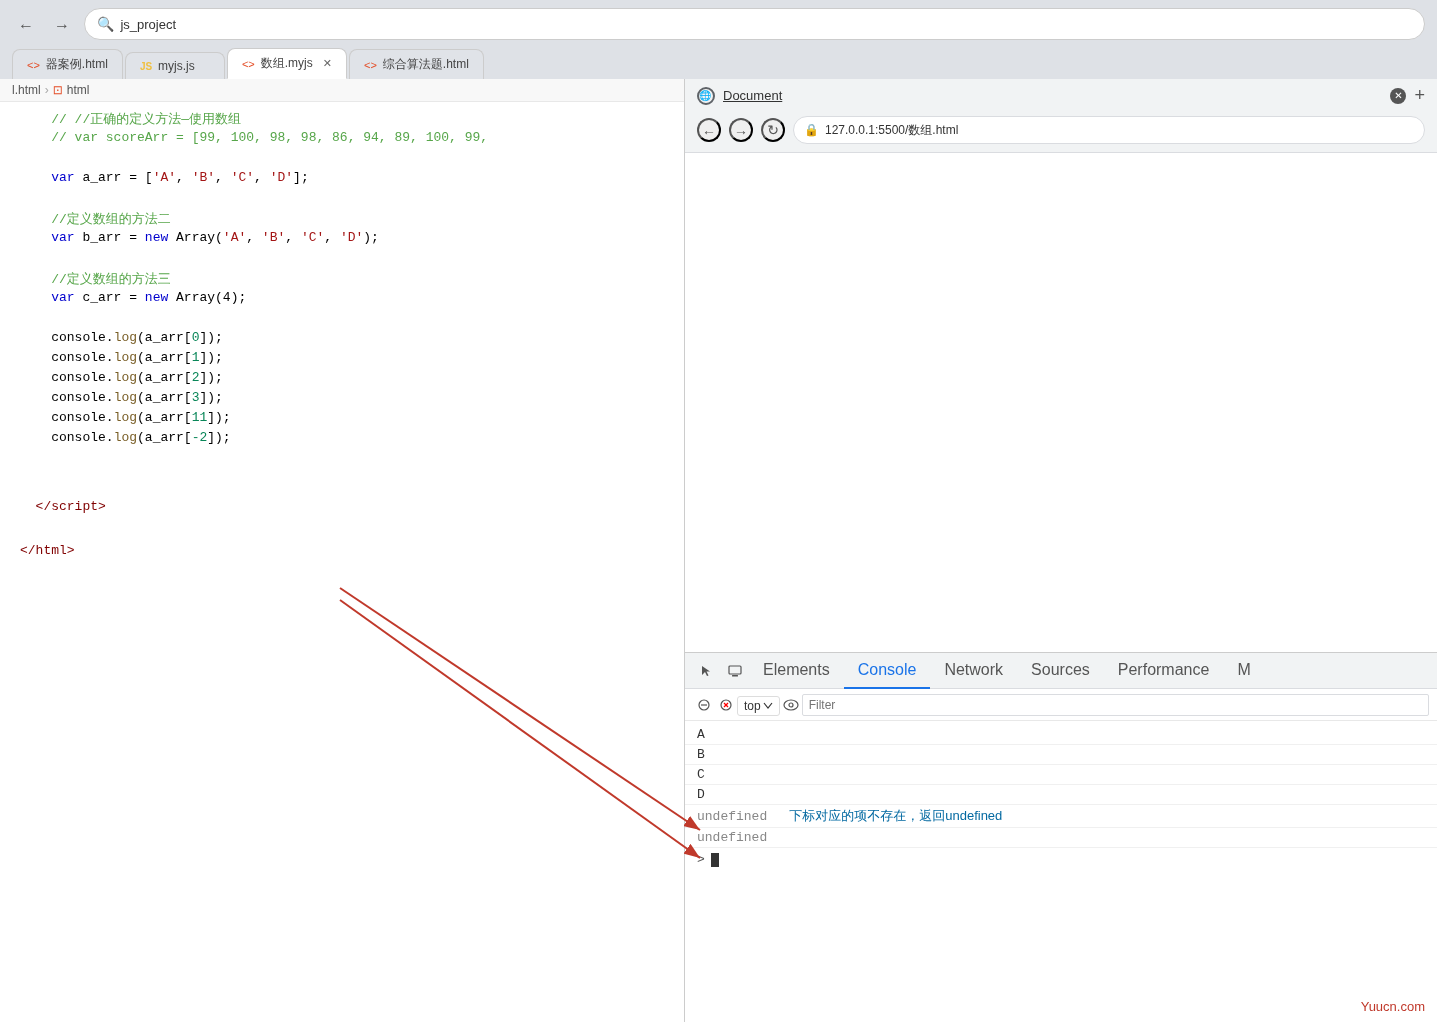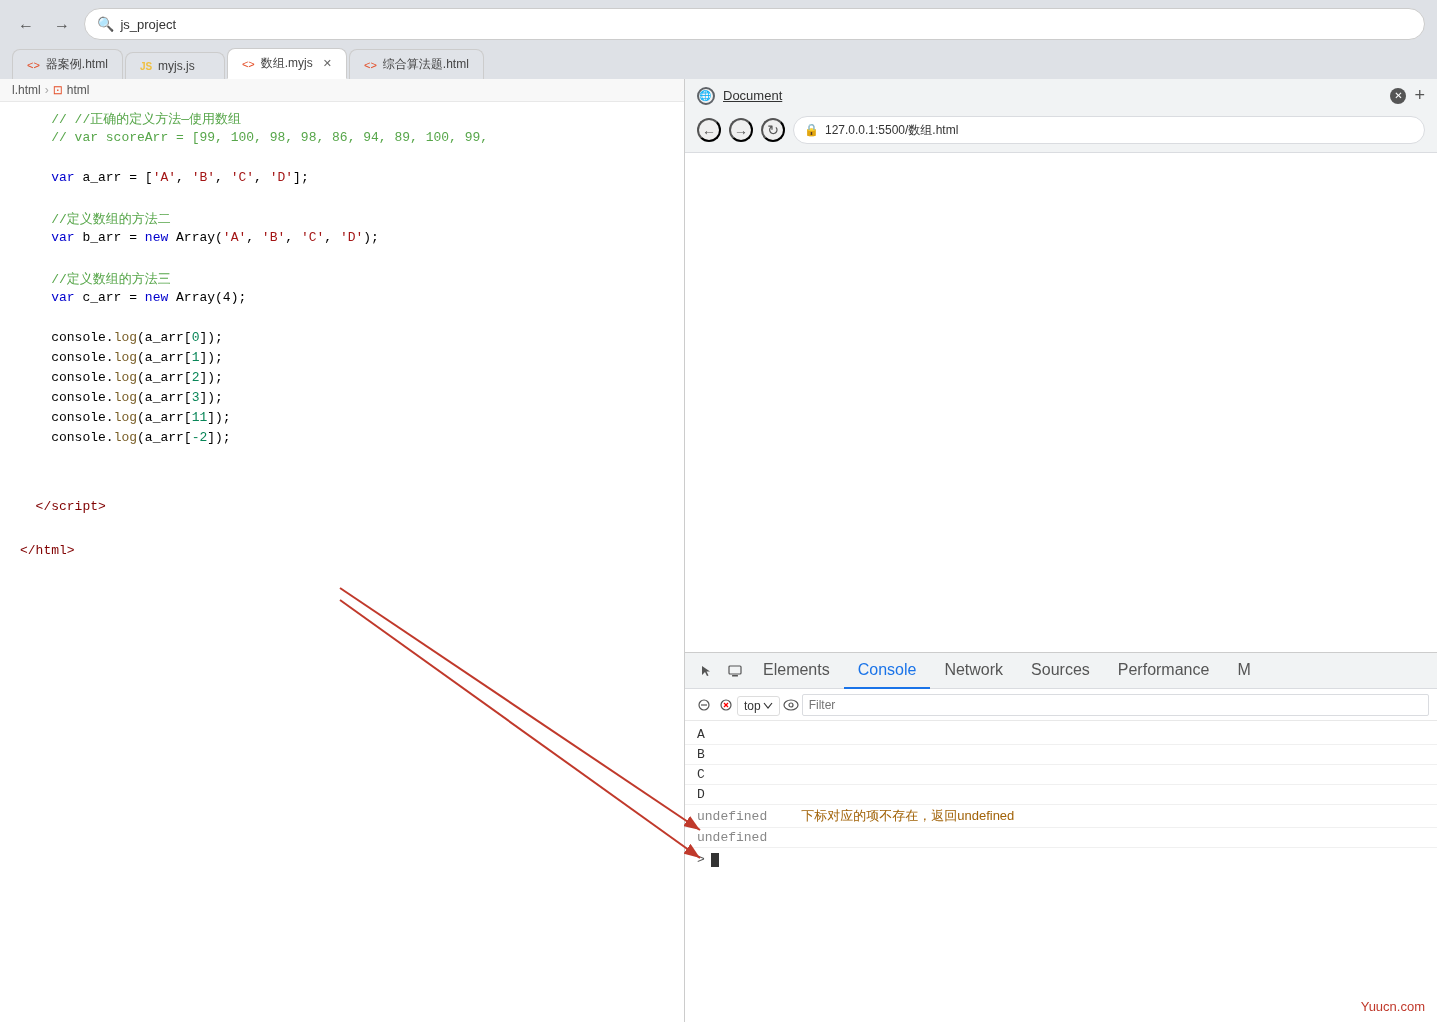--- a/index.html
+++ b/index.html
@@ -326,21 +326,21 @@
             <span>B</span>
           </div>
           <div class="console-line">
             <span>C</span>
           </div>
           <div class="console-line">
             <span>D</span>
           </div>
           <div class="console-line undefined-line" style="position:relative;">
             <span style="color:#888;">undefined</span>
-            <span class="console-annotation" style="color:#a16207; margin-left:34px;">下标对应的项不存在，返回undefined</span>
+            <span class="console-annotation" style="color:#0369a1; margin-left:22px;">下标对应的项不存在，返回undefined</span>
           </div>
           <div class="console-line undefined-line">
             <span style="color:#888;">undefined</span>
           </div>
           <div class="console-input-line">
             <span class="prompt">&gt;</span>
             <span class="console-cursor"></span>
           </div>
         </div>
       </div>

